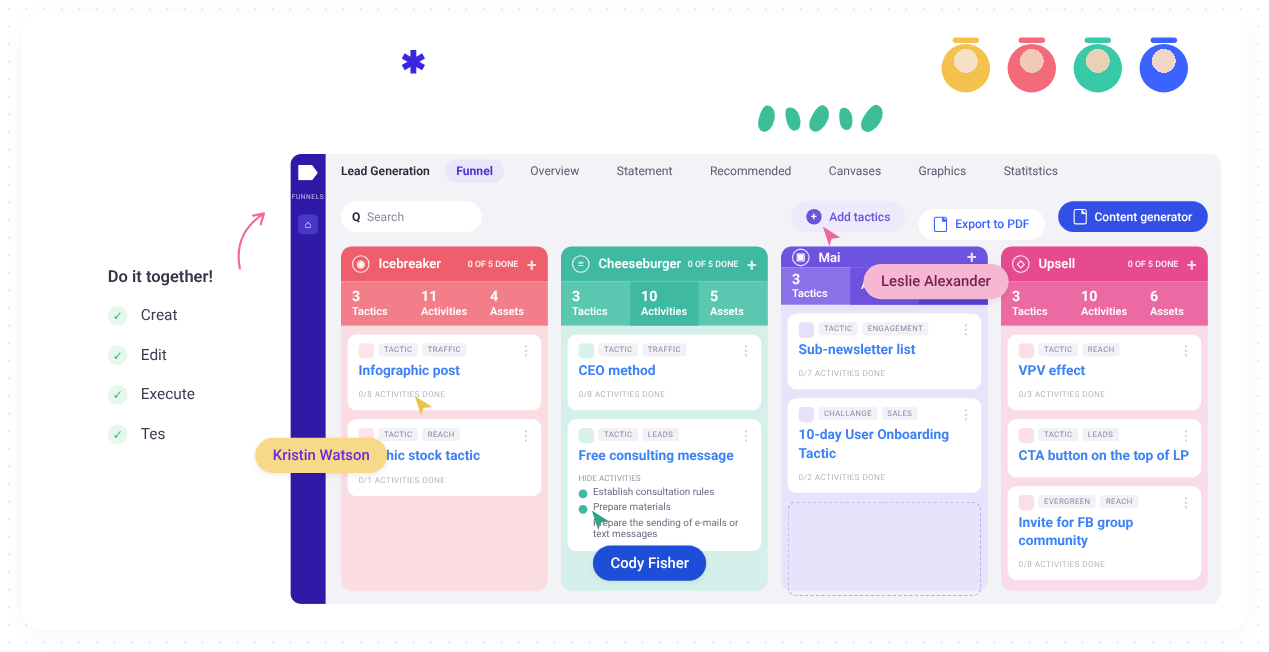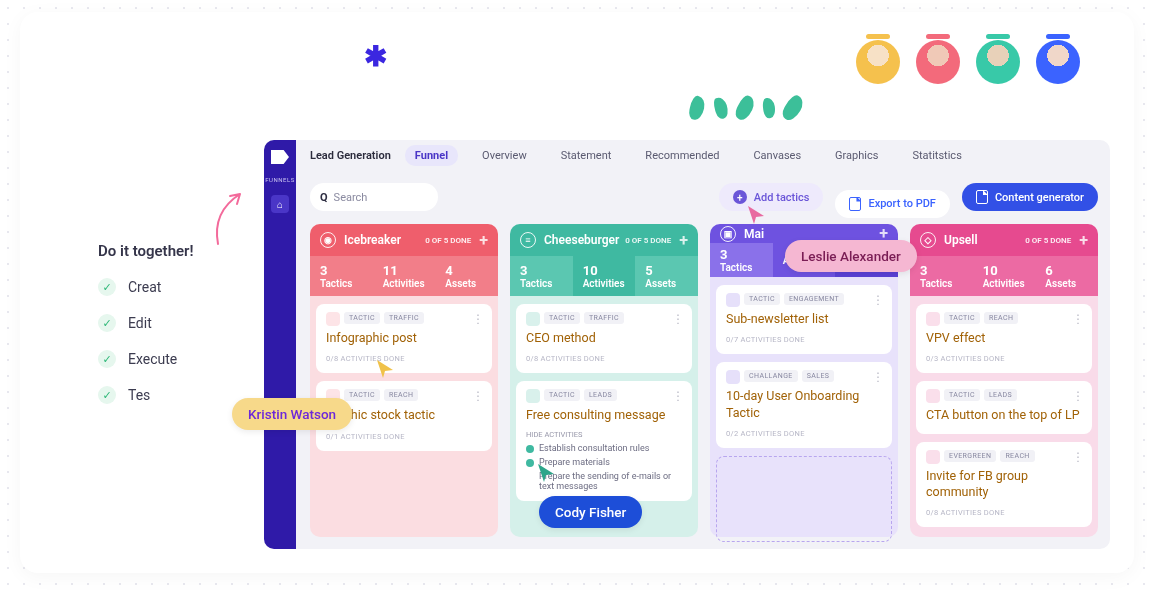--- a/index.html
+++ b/index.html
@@ -201,21 +201,21 @@
   .ticon { width:14px; height:14px; border-radius:4px; display:inline-block;}
   .ticon.red{ background:#fde4e7;}
   .ticon.teal{ background:#d9f1ec;}
   .ticon.purple{ background:#e6e0fa;}
   .ticon.pink{ background:#fadfeb;}
   .tag {
     font-size:7px; letter-spacing:0.4px; padding:2px 5px;
     border-radius:3px; background:#f1f1f6; color:#8787a0;
     text-transform:uppercase;
   }
-  .ctitle{ font-size:12.5px; color:#a16207; font-weight:400; line-height:1.3;}
+  .ctitle{ font-size:12.5px; color:#3b82f6; font-weight:700; line-height:1.3;}
   .sub{ font-size:7.5px; color:#b6b6c6; text-transform:uppercase; letter-spacing:0.3px; margin-top:8px;}
   .subh{ font-size:7.5px; color:#9898aa; text-transform:uppercase; margin-top:6px;}
   .act{ font-size:9px; color:#6c6c82; margin-top:4px; display:flex; gap:5px; align-items:flex-start;}
   .act .dot{ width:8px;height:8px;border-radius:50%;background:#3fb9a1;margin-top:2px;flex-shrink:0;}
 
   
   .cursor {
     position:absolute; z-index:30;
   }
   .cursor svg{ display:block;}

